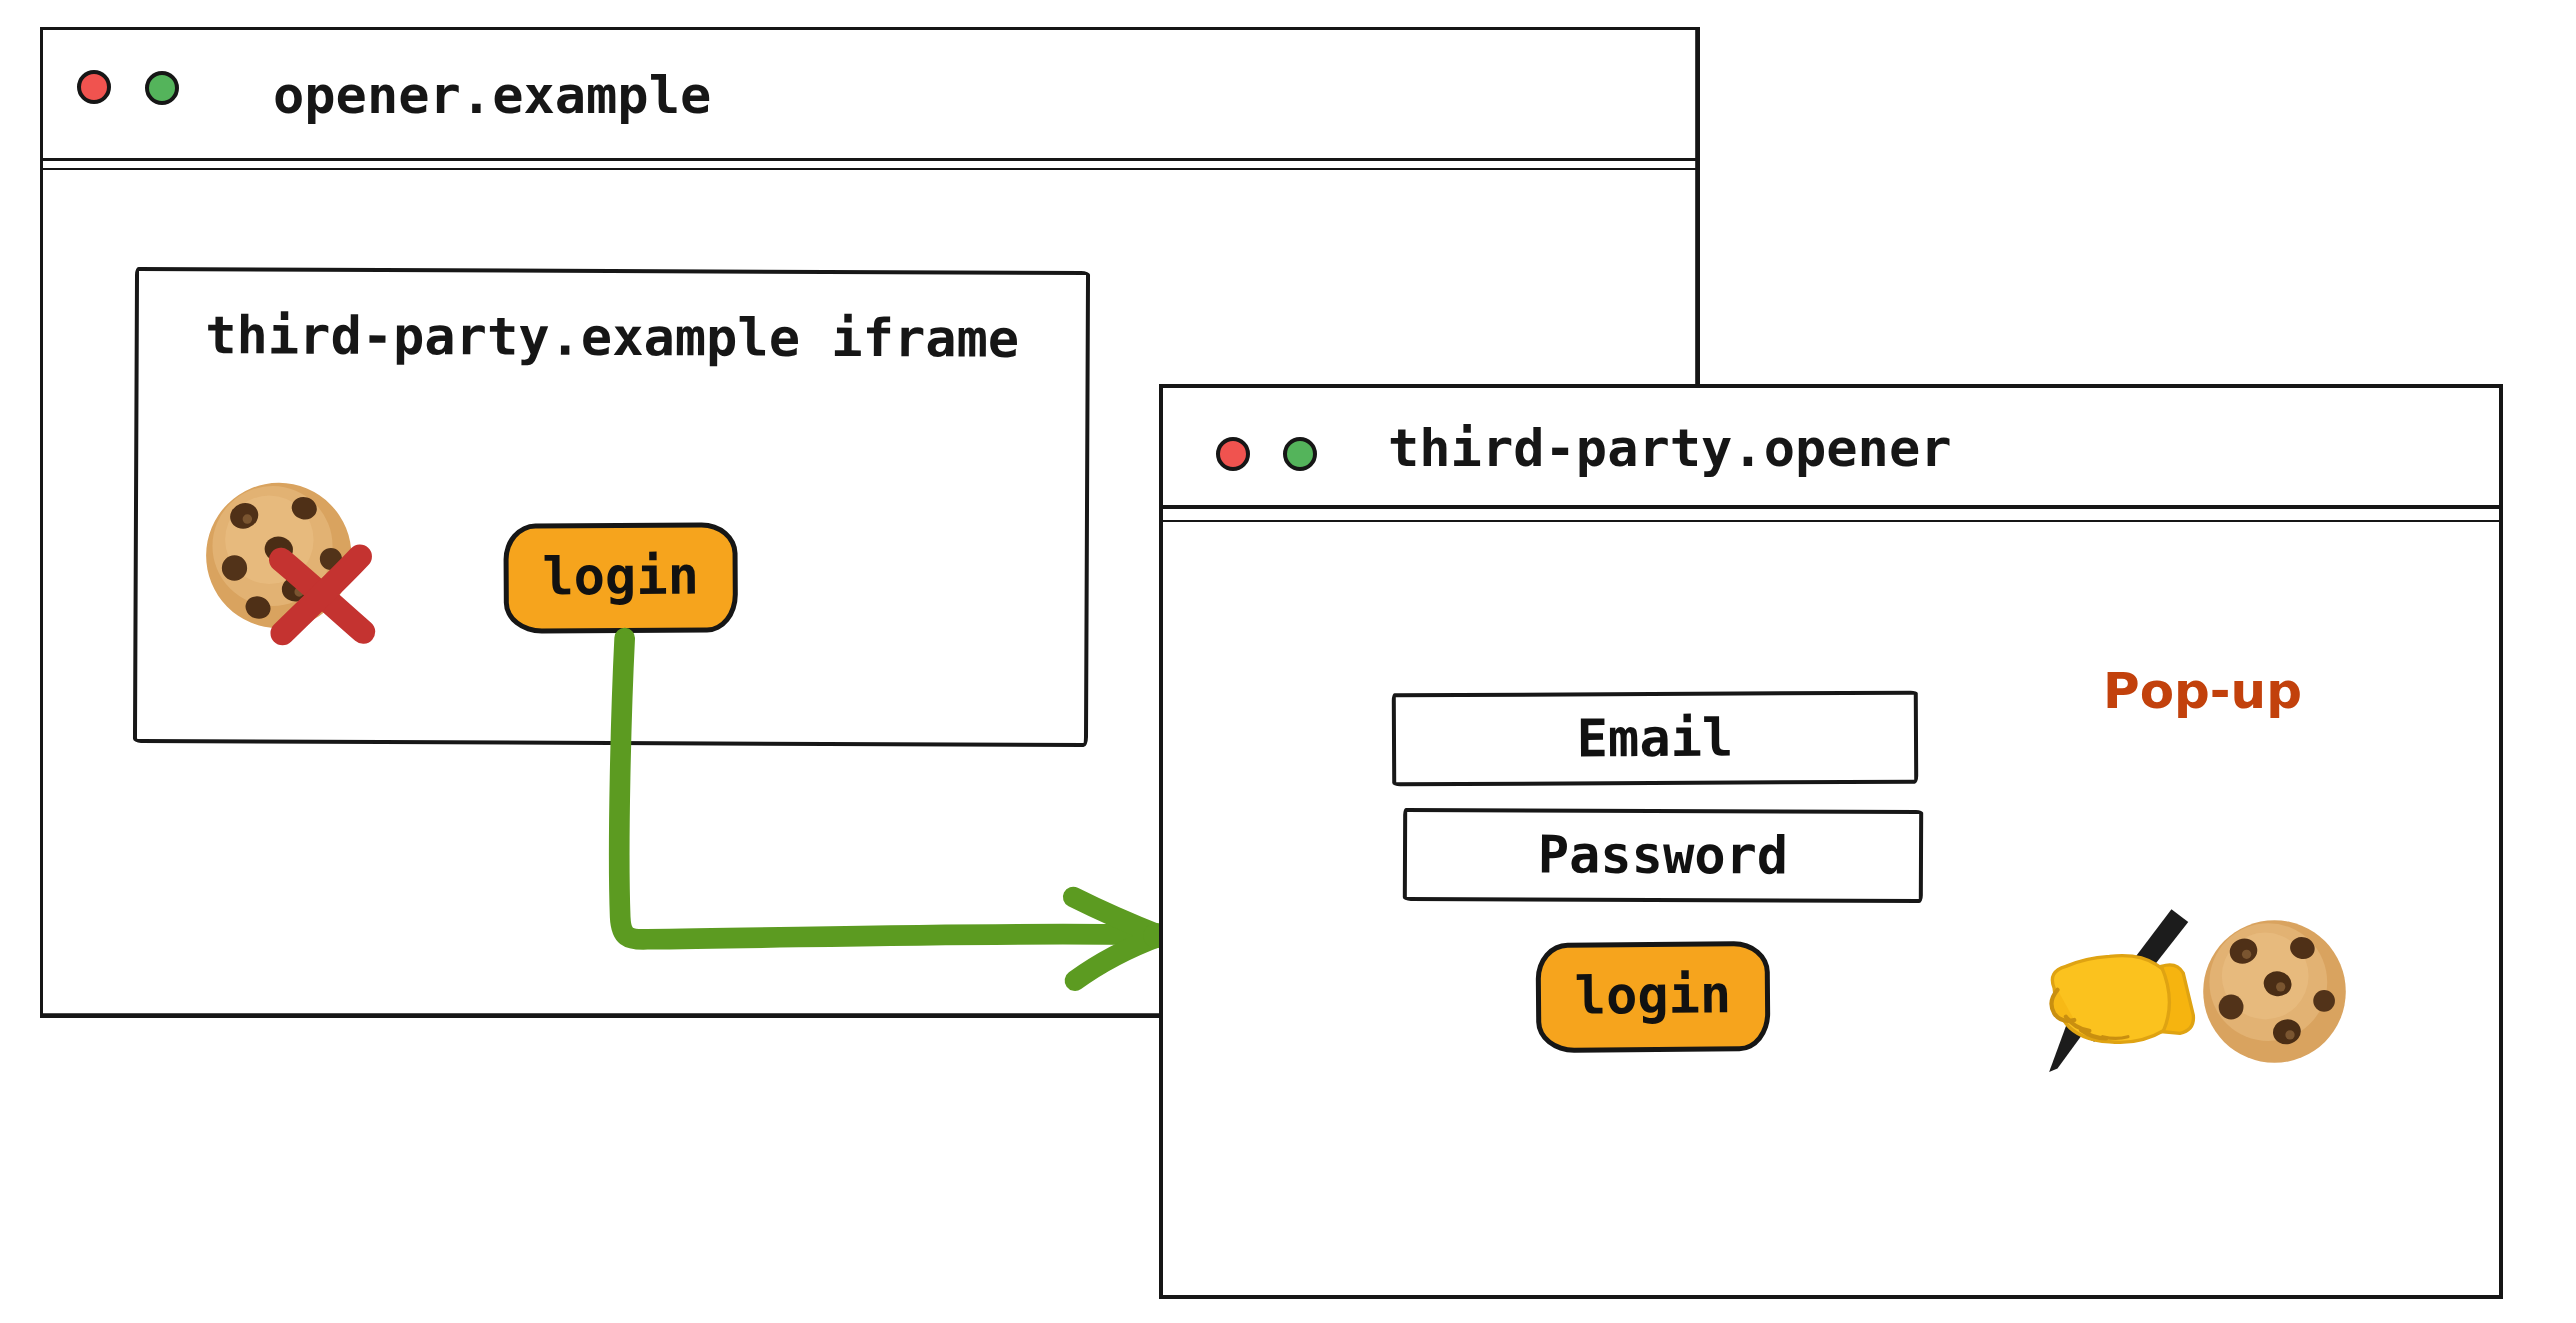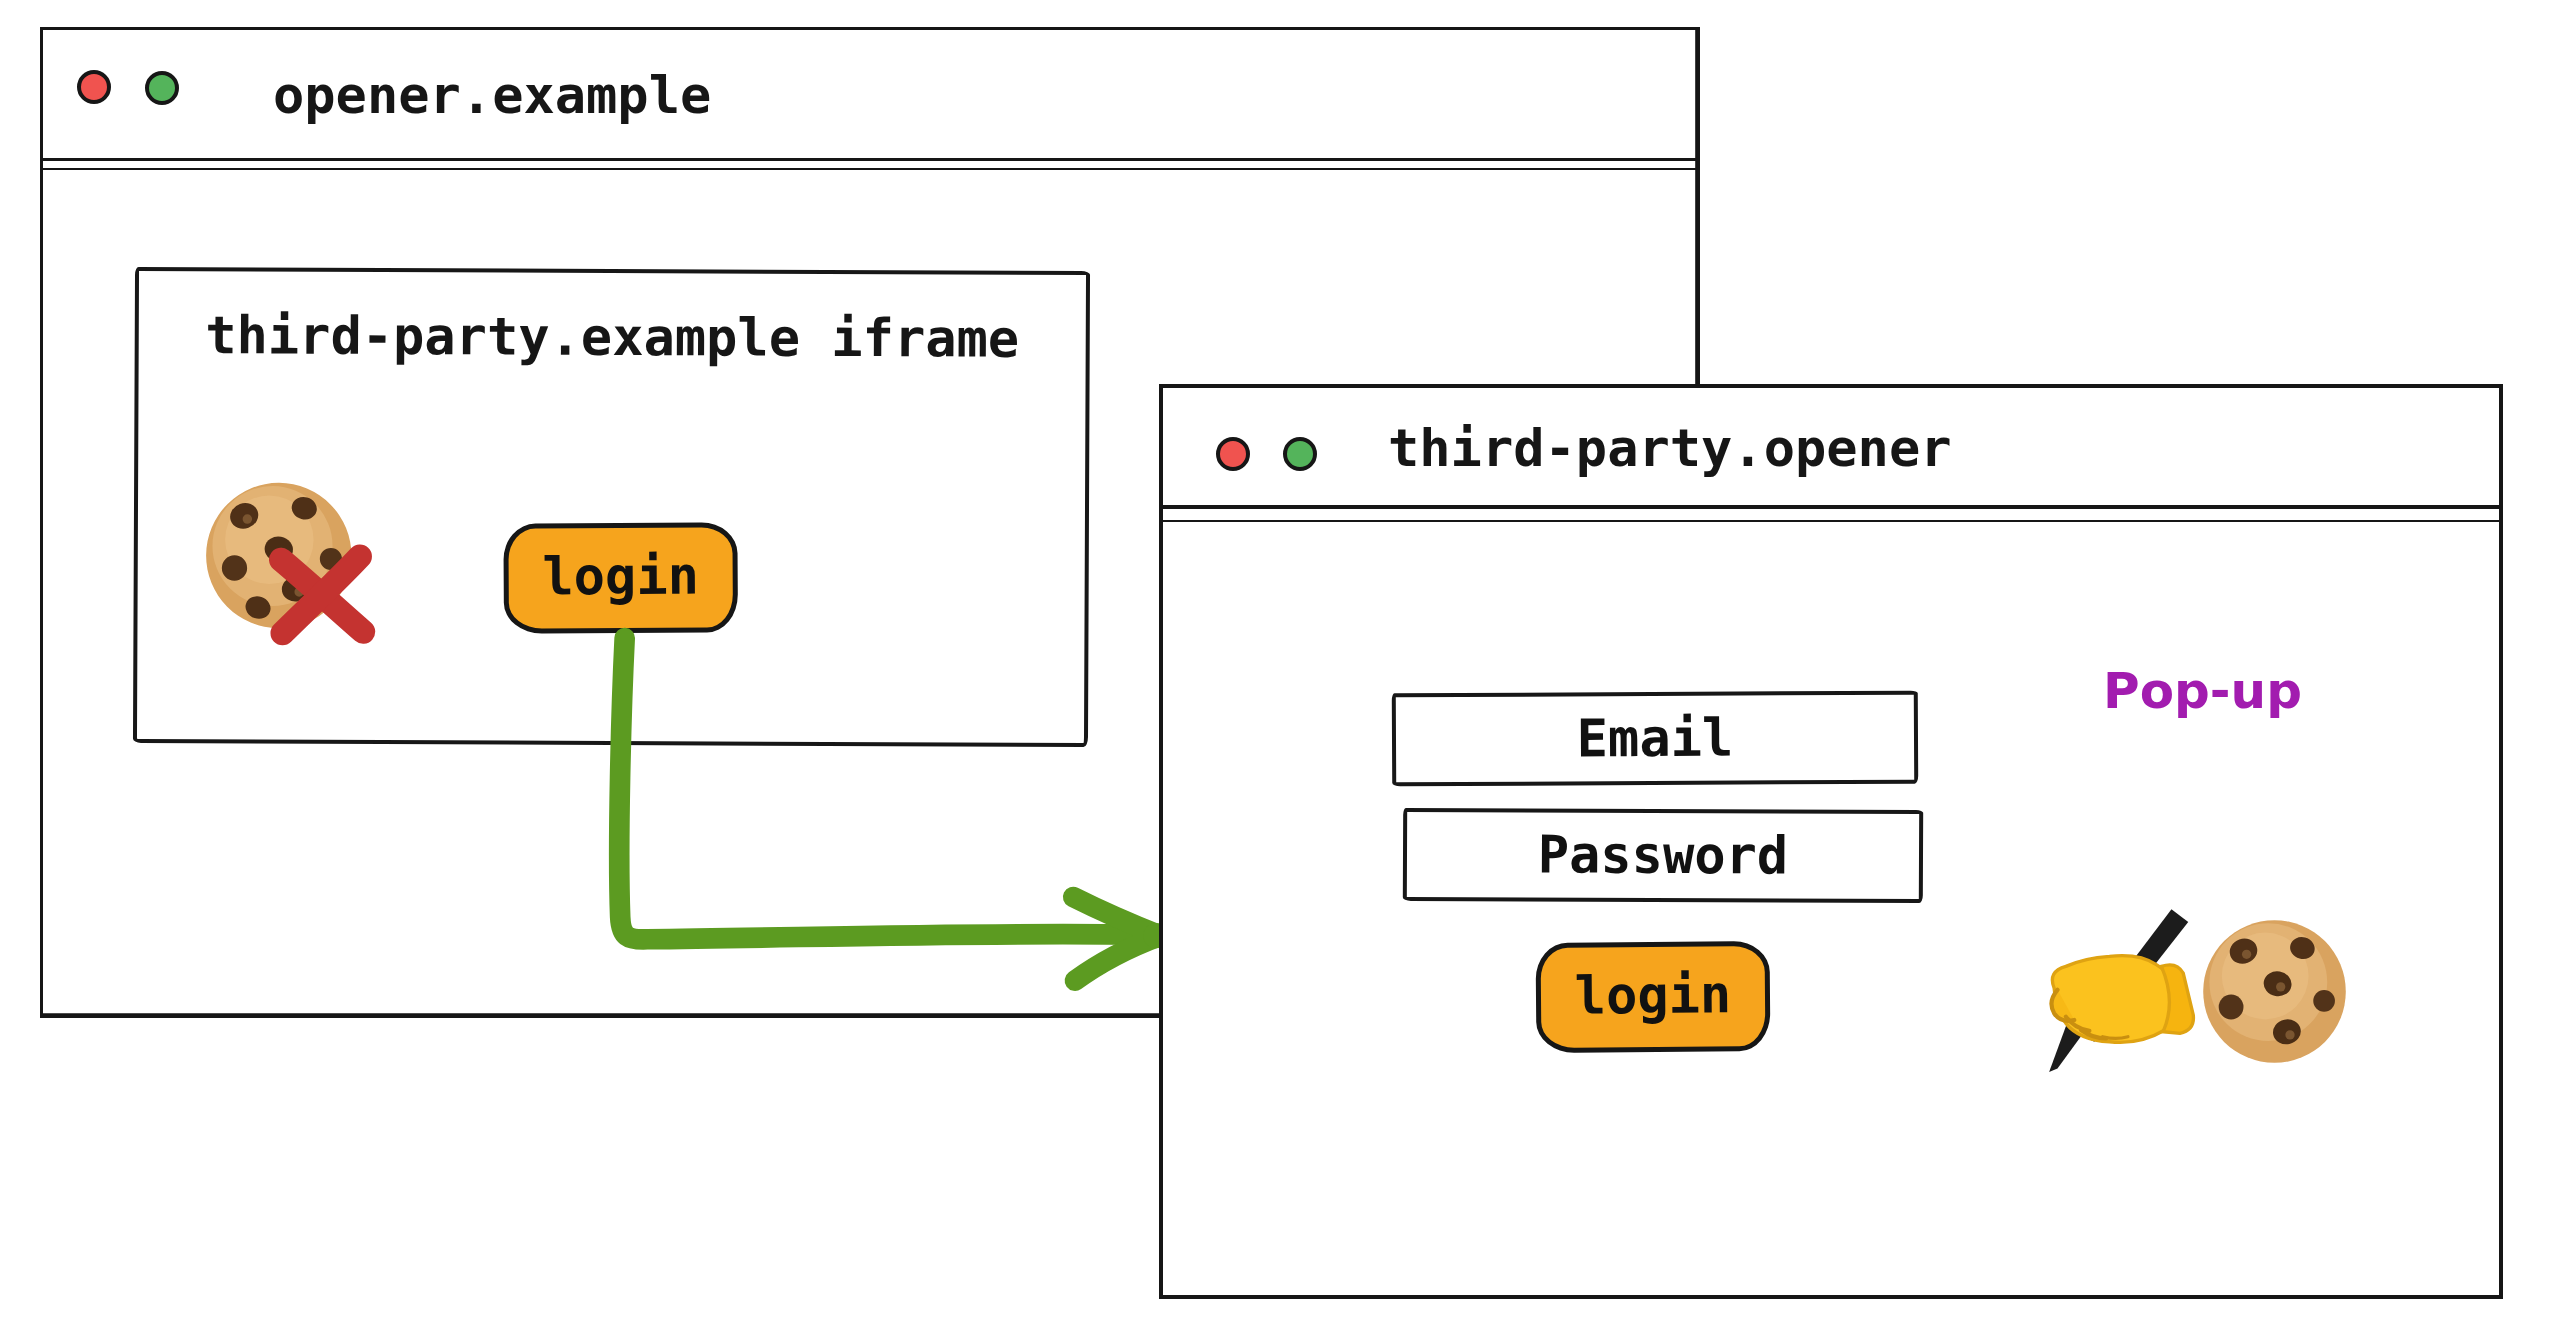--- a/index.html
+++ b/index.html
@@ -31,21 +31,21 @@
     border:5.4px solid #161616; border-radius:32px 36px 31px 38px / 36px 31px 38px 31px;
     font-weight:bold; font-size:52px; text-align:center; line-height:97px; color:#111;
   }
   .input-box {
     position:absolute; background:#ffffff; border:4.5px solid #171717;
     border-radius:2.7px 7.2px 3.6px 8px / 7.2px 2.7px 8px 3.6px;
     font-weight:bold; font-size:52px; text-align:center; line-height:84px; color:#111;
   }
   .label-sans {
     position:absolute; font-family:"DejaVu Sans","Liberation Sans",sans-serif;
-    font-weight:700; font-size:50px; color:#a21caf; white-space:nowrap;
+    font-weight:700; font-size:50px; color:#c2410c; white-space:nowrap;
   }
   svg { display:block; }
   .icon-abs { position:absolute; }
 </style>
 </head>
 <body>
 
 <div id="canvas">
 
   <div class="window" style="left:40px; top:27px; width:1660px; height:991px; z-index:1;

